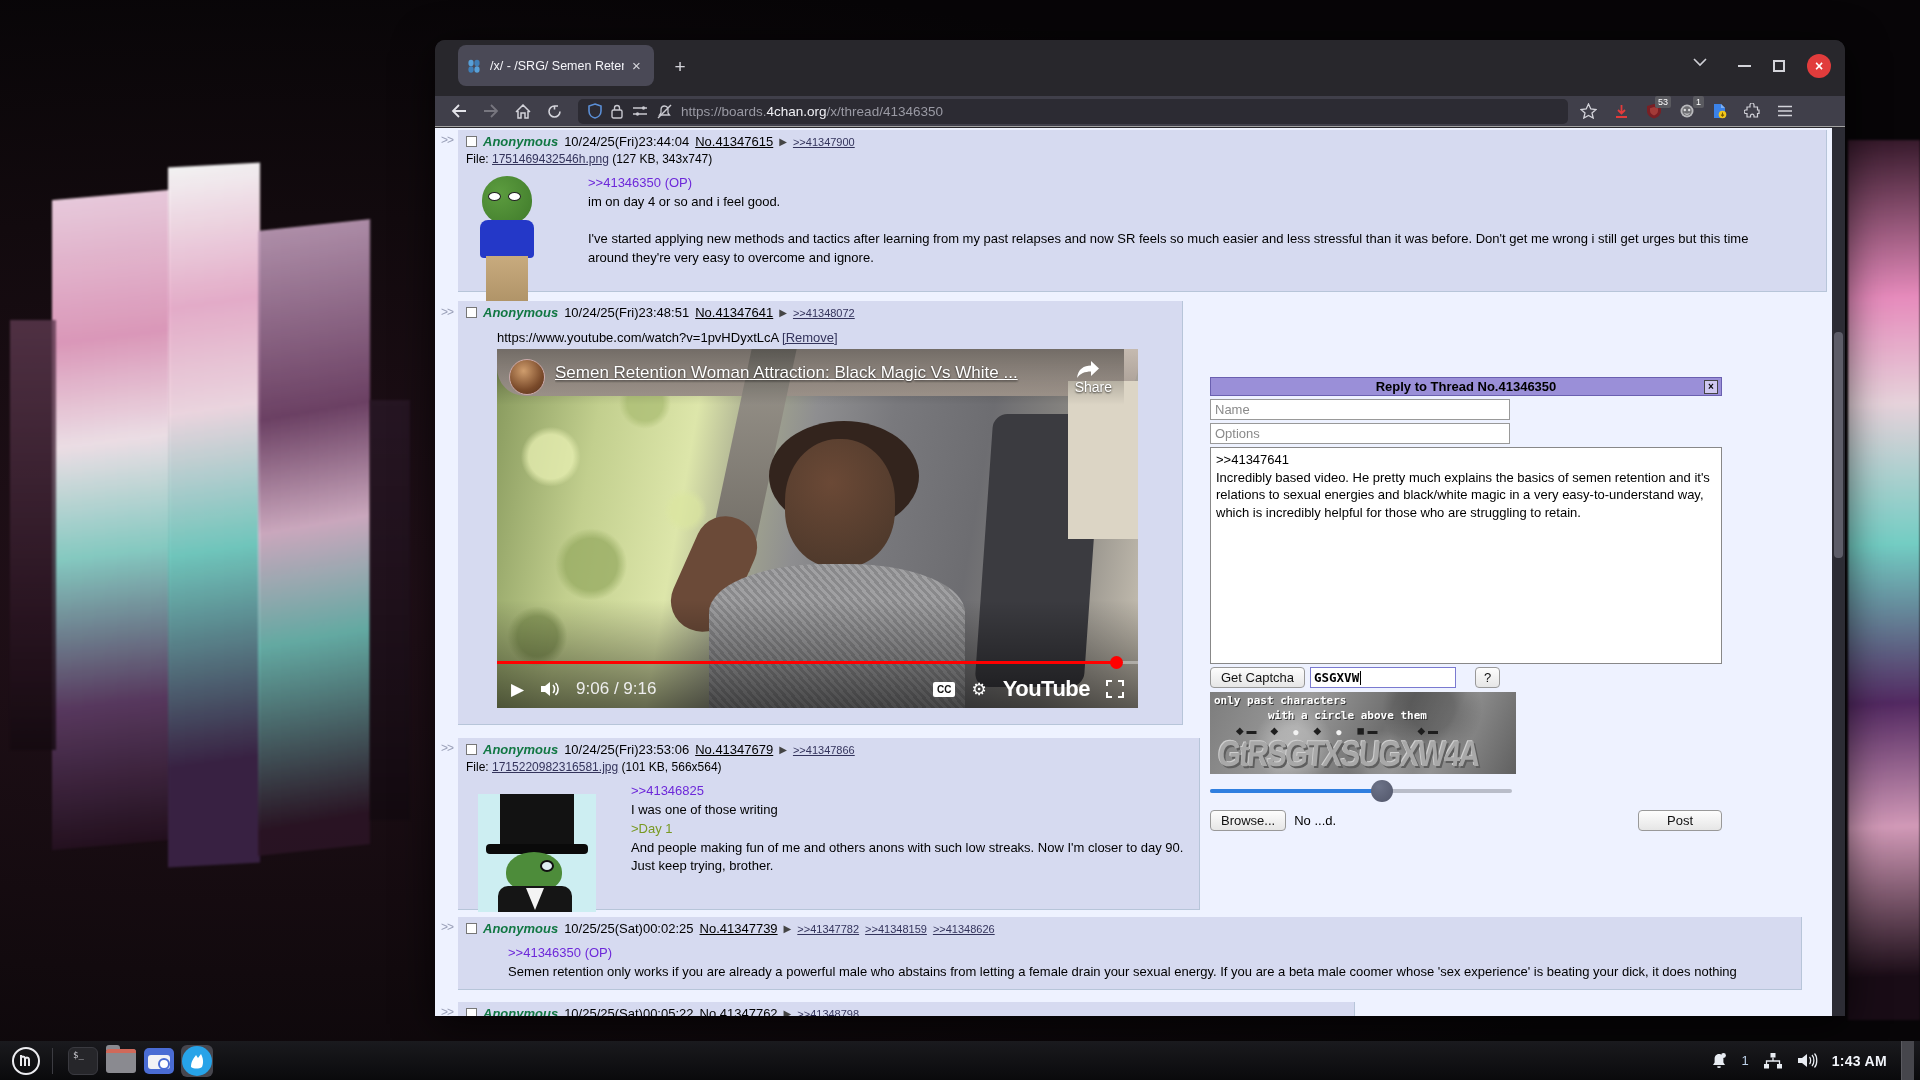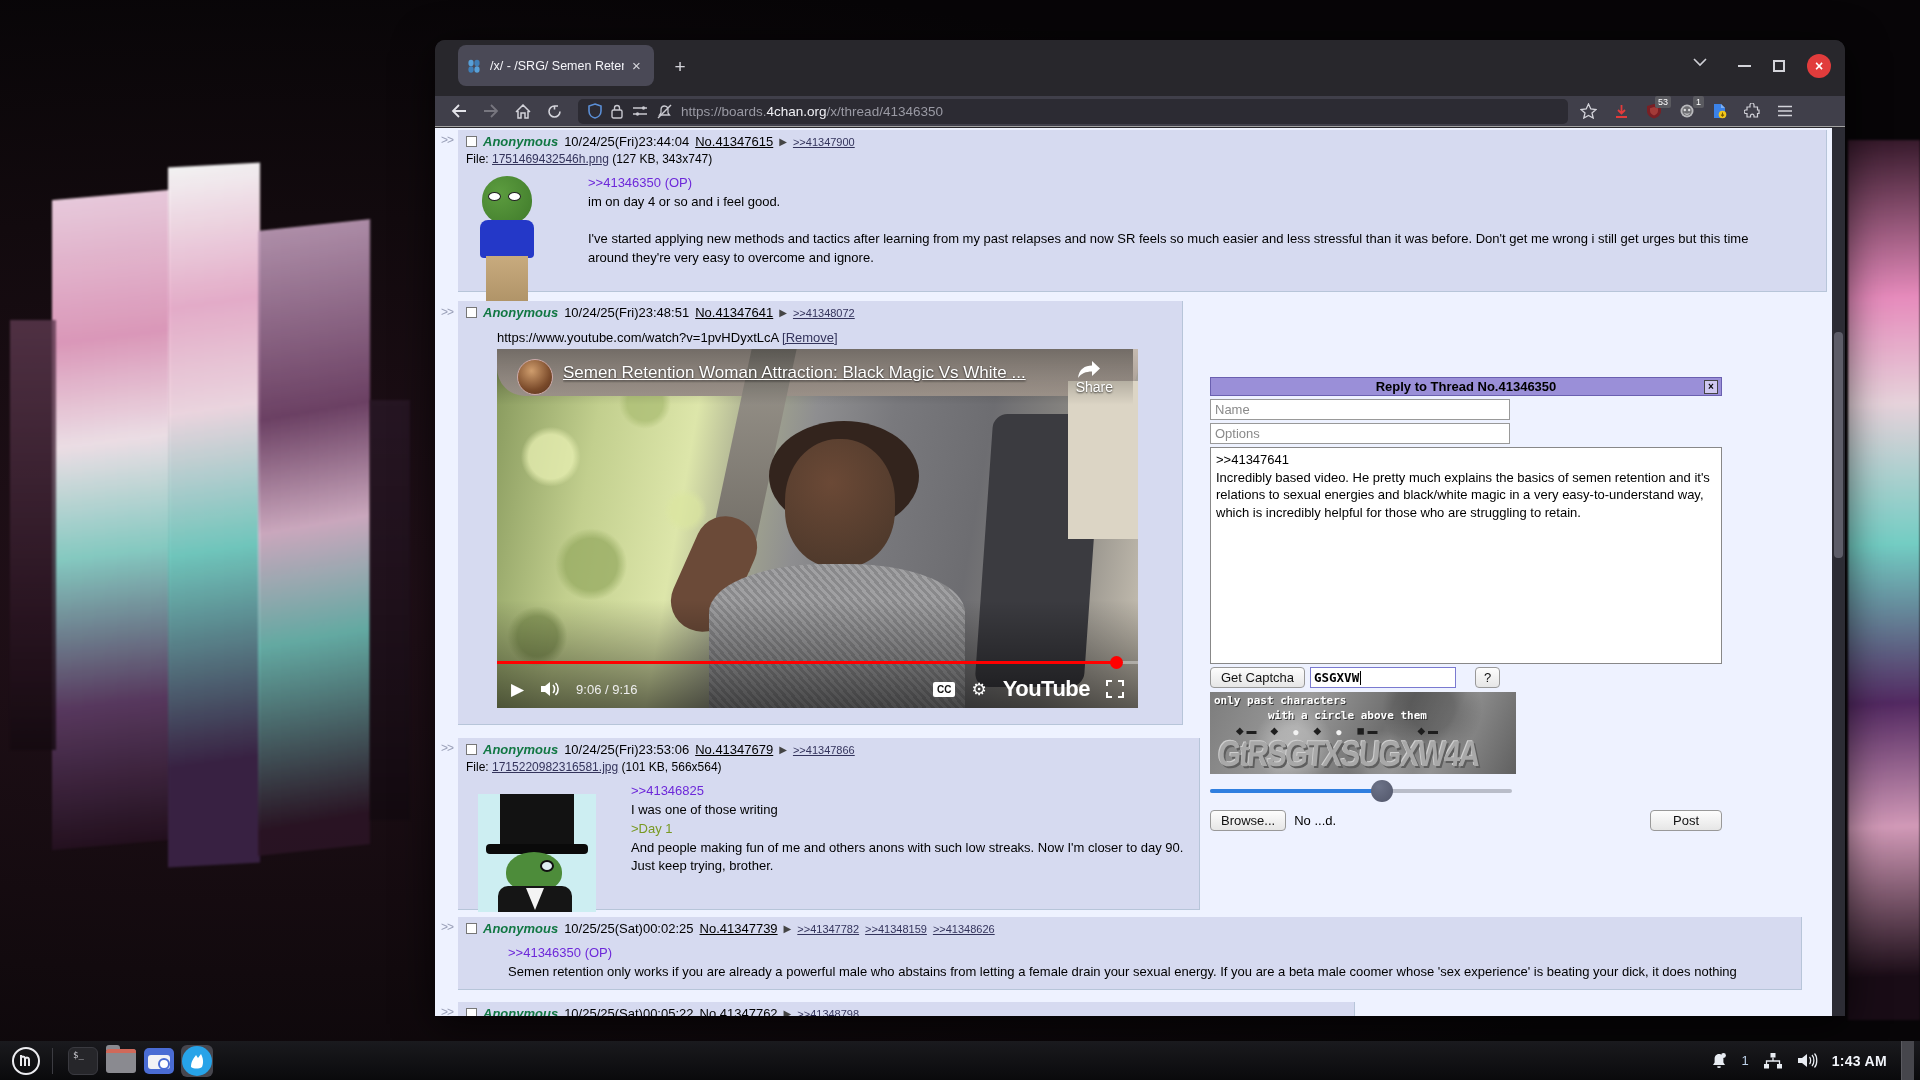--- a/index.html
+++ b/index.html
@@ -144,35 +144,35 @@
      background:#33241d; }
   .vid-head { position:absolute; left:45%; top:25%; width:110px; height:128px;
      border-radius:48% 48% 44% 44%; background:radial-gradient(circle at 42% 34%, #6b4936, #45302500 75%), #503a2c; }
   .vid-arm { position:absolute; left:29%; top:46%; width:62px; height:120px; background:#6b4a38;
      border-radius:30px; transform:rotate(24deg); }
   .vid-torso { position:absolute; left:33%; top:60%; width:40%; height:45%;
      background:repeating-linear-gradient(48deg,#a0a0a2 0 3px,#89898b 3px 6px);
      border-radius:45% 45% 0 0 / 30% 30% 0 0; }
   .vid-fade { position:absolute; left:0; right:0; bottom:0; height:30%;
      background:linear-gradient(transparent, rgba(0,0,0,.55)); }
-  .vid-top { position:absolute; left:0; right:5px; top:0; padding:10px 20px; display:flex; gap:10px;
+  .vid-top { position:absolute; left:0; right:14px; top:0; padding:10px 12px; display:flex; gap:10px;
      align-items:flex-start; background:linear-gradient(rgba(0,0,0,.42), transparent); }
   .vid-avatar { width:36px; height:36px; border-radius:50%; flex:0 0 36px; border:1px solid #caa;
      background:radial-gradient(circle at 40% 32%, #cf9d6d, #7a4a2a 62%, #512e1b); }
   .vid-title { color:#fff; font-size:17px; text-decoration:underline; white-space:nowrap;
      overflow:hidden; flex:1; padding-top:4px; text-shadow:0 1px 2px rgba(0,0,0,.8); }
   .vid-share { color:#fff; font-size:14px; text-align:center; text-shadow:0 1px 2px rgba(0,0,0,.8); }
   .vid-progress { position:absolute; left:0; right:0; bottom:44px; height:3px; background:rgba(255,255,255,.35); }
   .vid-fill { position:absolute; left:0; top:0; bottom:0; width:96.5%; background:#f00; }
   .vid-dot { position:absolute; left:96.5%; top:50%; width:13px; height:13px; margin:-6.5px 0 0 -6px;
      border-radius:50%; background:#f00; }
   .vid-ctrl { position:absolute; left:0; right:0; bottom:6px; display:flex; align-items:center;
      gap:16px; padding:0 14px; color:#fff; }
   .vid-play { font-size:17px; }
-  .vid-time { font-size:13px; color:#eee; }
+  .vid-time { font-size:17px; color:#eee; }
   .vid-sp { flex:1; }
   .vid-cc { background:#fff; color:#111; font-size:10px; font-weight:bold; border-radius:2px;
      padding:2px 4px; }
   .vid-gear { font-size:17px; }
   .vid-brand { font-weight:bold; font-size:22px; letter-spacing:-.5px; }
 
   
   .qr { position:absolute; left:775px; top:249px; width:512px; z-index:5; }
   .qr-title { background:#9a8fd8; border:1px solid #6a60b0; height:19px; display:flex;
      align-items:center; justify-content:center; position:relative; font-weight:bold; font-size:13px; }
@@ -204,21 +204,21 @@
   .sym-d { color:#1e1e1e; } .sym-w { color:#f2f2f2; font-size:12px; }
   .cap-letters { position:relative; font-size:30px; font-weight:bold; color:#a8a8a8;
      text-shadow:2px 2px 0 #5e5e5e, -1px -1px 0 #cfcfcf; letter-spacing:-2px;
      transform:skewX(-5deg) scaleY(1.2); padding-left:8px; margin-top:-2px; white-space:nowrap; }
   .slider { position:relative; width:302px; height:22px; margin-top:6px; }
   .sl-track { position:absolute; left:0; right:0; top:9px; height:4px; background:#b9bdc9; border-radius:2px; }
   .sl-fill { position:absolute; left:0; top:9px; height:4px; width:57%; background:#2f7fe0; border-radius:2px; }
   .sl-thumb { position:absolute; left:57%; top:0; width:22px; height:22px; margin-left:-11px;
      border-radius:50%; background:radial-gradient(circle at 35% 30%, #6d7388, #51566a); }
   .qr-bottom { display:flex; align-items:center; gap:8px; margin-top:8px; }
-  .qr-post { margin-left:auto; width:72px; text-align:center; }
+  .qr-post { margin-left:auto; width:84px; text-align:center; }
 
   svg { display:block; }
 </style>
 </head>
 <body>
 
 <div id="root">
 
   <div class="shard" style="left:52px;top:195px;width:118px;height:650px;transform:skewY(-5deg);background:linear-gradient(178deg,#f3d4e6,#e59fc2 22%,#f7e9f0 38%,#8bd4ca 55%,#5b3b62 78%,#23101e 100%);"></div>
   <div class="shard" style="left:168px;top:165px;width:92px;height:700px;transform:skewY(-3deg);background:linear-gradient(175deg,#fff 0%,#efb4d2 20%,#f6dfe9 35%,#74cfc4 55%,#3a2345 85%);"></div>

